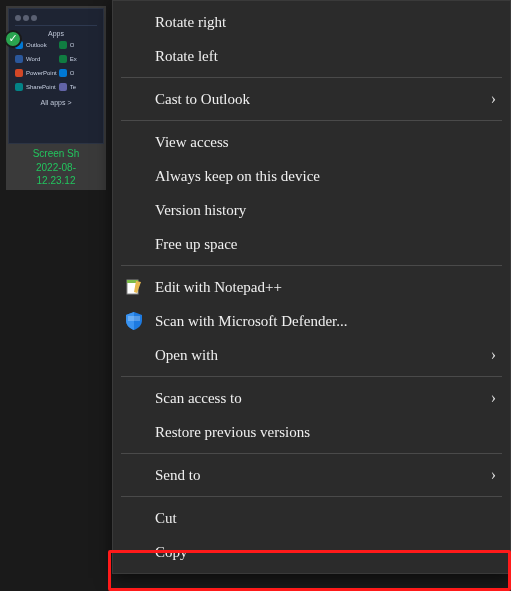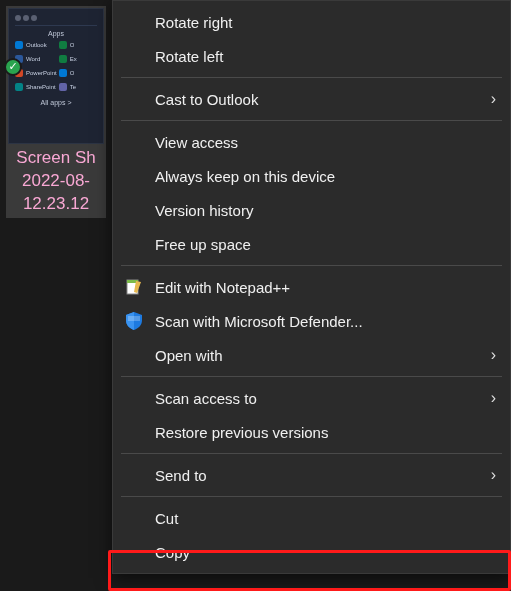--- a/index.html
+++ b/index.html
@@ -48,22 +48,22 @@
     left: -2px;
     bottom: 142px;
     width:18px; height:18px;
     border-radius:50%;
     background:#2aa44f;
     border:2px solid #1a1a1a;
     display:flex; align-items:center; justify-content:center;
     color:#fff; font-size:11px;
   }
   .file-name {
-    font-size: 17px;
-    color: #f9a8d4;
+    font-size: 10px;
+    color: #22c55e;
     line-height: 1.35;
     margin-top: 3px;
     white-space: pre-line;
   }
 
   .context-menu {
     position: absolute;
     left: 112px;
     top: 0;
     width: 399px;
@@ -74,20 +74,21 @@
   }
   .cm-item {
     display: flex;
     align-items: center;
     height: 34px;
     padding: 0 14px 0 42px;
     position: relative;
     color: #f0f0f0;
     font-size: 15px;
     cursor: default;
+    font-family: Liberation Serif, serif;
   }
   .cm-item .mi-icon {
     position: absolute;
     left: 10px;
     width: 22px;
     display:flex; align-items:center; justify-content:center;
     font-size:16px;
   }
   .cm-item .chevron {
     margin-left: auto;

